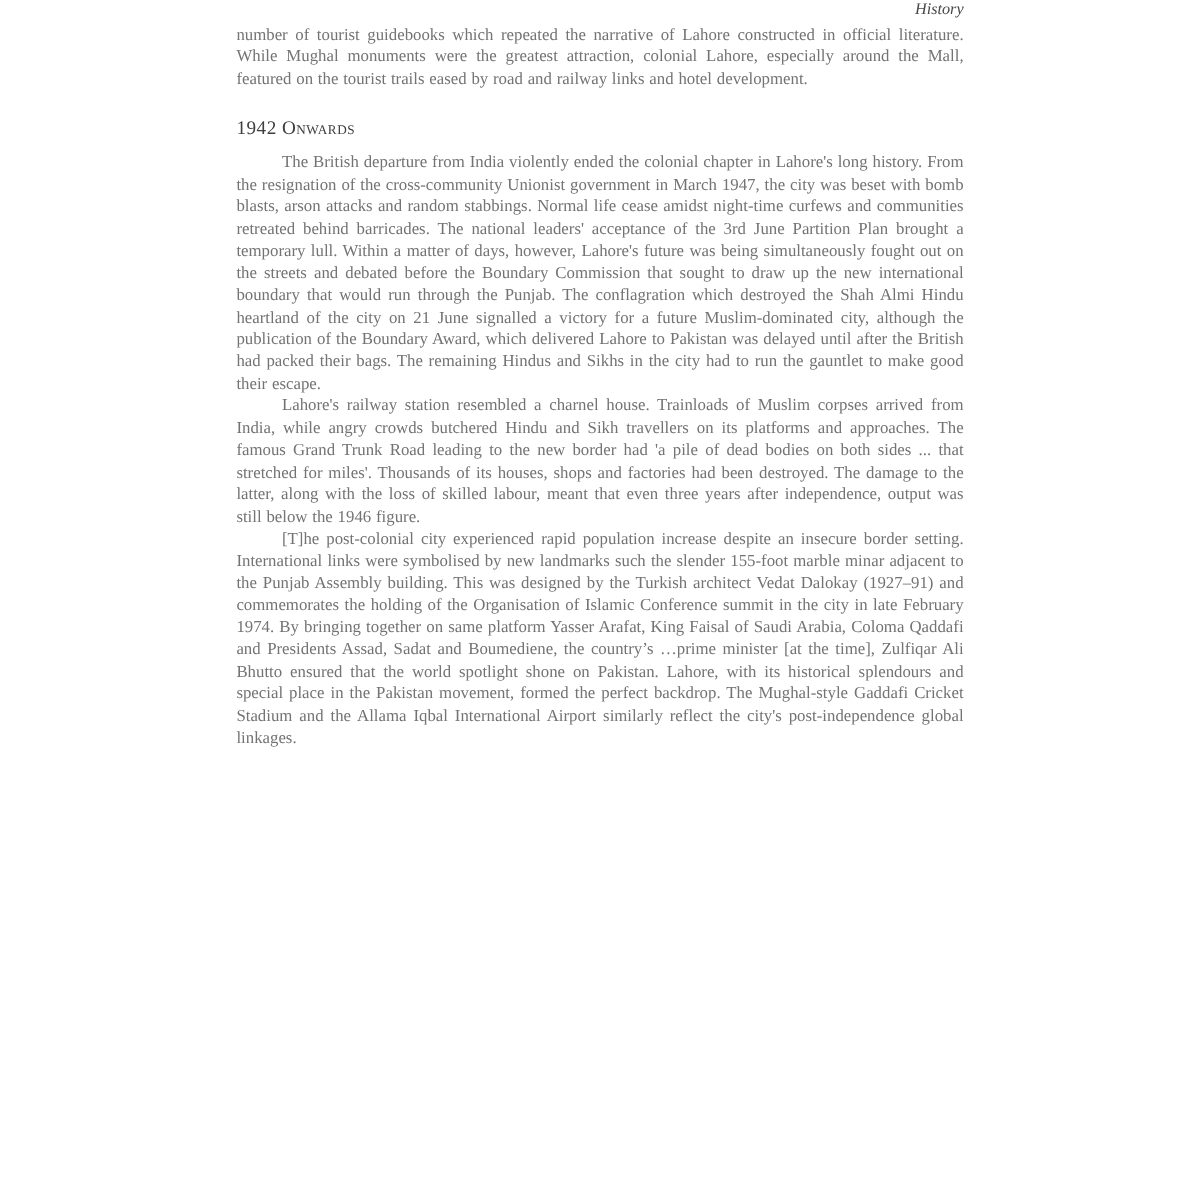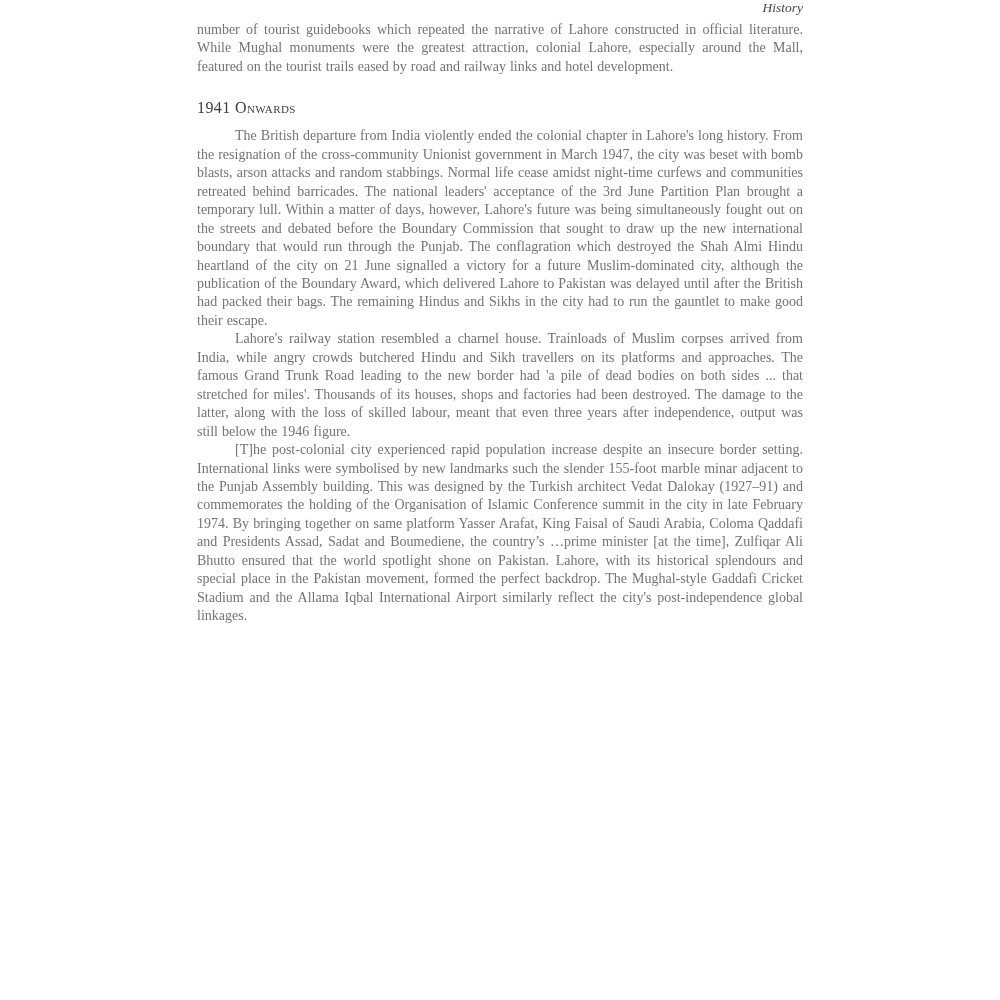--- a/index.html
+++ b/index.html
@@ -69,21 +69,21 @@
 <body>
 
 <div class="page">
 
   <div class="running-header">History</div>
 
   <div class="text-block">
 
     <p class="para">number of tourist guidebooks which repeated the narrative of Lahore constructed in official literature. While Mughal monuments were the greatest attraction, colonial Lahore, especially around the Mall, featured on the tourist trails eased by road and railway links and hotel development.</p>
 
-    <h2 class="section-heading">1941 Onwards</h2>
+    <h2 class="section-heading">1942 Onwards</h2>
 
     <p class="para indent">The British departure from India violently ended the colonial chapter in Lahore's long history. From the resignation of the cross-community Unionist government in March 1947, the city was beset with bomb blasts, arson attacks and random stabbings. Normal life cease amidst night-time curfews and communities retreated behind barricades. The national leaders' acceptance of the 3rd June Partition Plan brought a temporary lull. Within a matter of days, however, Lahore's future was being simultaneously fought out on the streets and debated before the Boundary Commission that sought to draw up the new international boundary that would run through the Punjab. The conflagration which destroyed the Shah Almi Hindu heartland of the city on 21 June signalled a victory for a future Muslim-dominated city, although the publication of the Boundary Award, which delivered Lahore to Pakistan was delayed until after the British had packed their bags. The remaining Hindus and Sikhs in the city had to run the gauntlet to make good their escape.</p>
 
     <p class="para indent">Lahore's railway station resembled a charnel house. Trainloads of Muslim corpses arrived from India, while angry crowds butchered Hindu and Sikh travellers on its platforms and approaches. The famous Grand Trunk Road leading to the new border had 'a pile of dead bodies on both sides ... that stretched for miles'. Thousands of its houses, shops and factories had been destroyed. The damage to the latter, along with the loss of skilled labour, meant that even three years after independence, output was still below the 1946 figure.</p>
 
     <p class="para indent">[T]he post-colonial city experienced rapid population increase despite an insecure border setting. International links were symbolised by new landmarks such the slender 155-foot marble minar adjacent to the Punjab Assembly building. This was designed by the Turkish architect Vedat Dalokay (1927–91) and commemorates the holding of the Organisation of Islamic Conference summit in the city in late February 1974. By bringing together on same platform Yasser Arafat, King Faisal of Saudi Arabia, Coloma Qaddafi and Presidents Assad, Sadat and Boumediene, the country’s …prime minister [at the time], Zulfiqar Ali Bhutto ensured that the world spotlight shone on Pakistan. Lahore, with its historical splendours and special place in the Pakistan movement, formed the perfect backdrop. The Mughal-style Gaddafi Cricket Stadium and the Allama Iqbal International Airport similarly reflect the city's post-independence global linkages.</p>
 
   </div>
 
   <div class="page-number">13</div>

